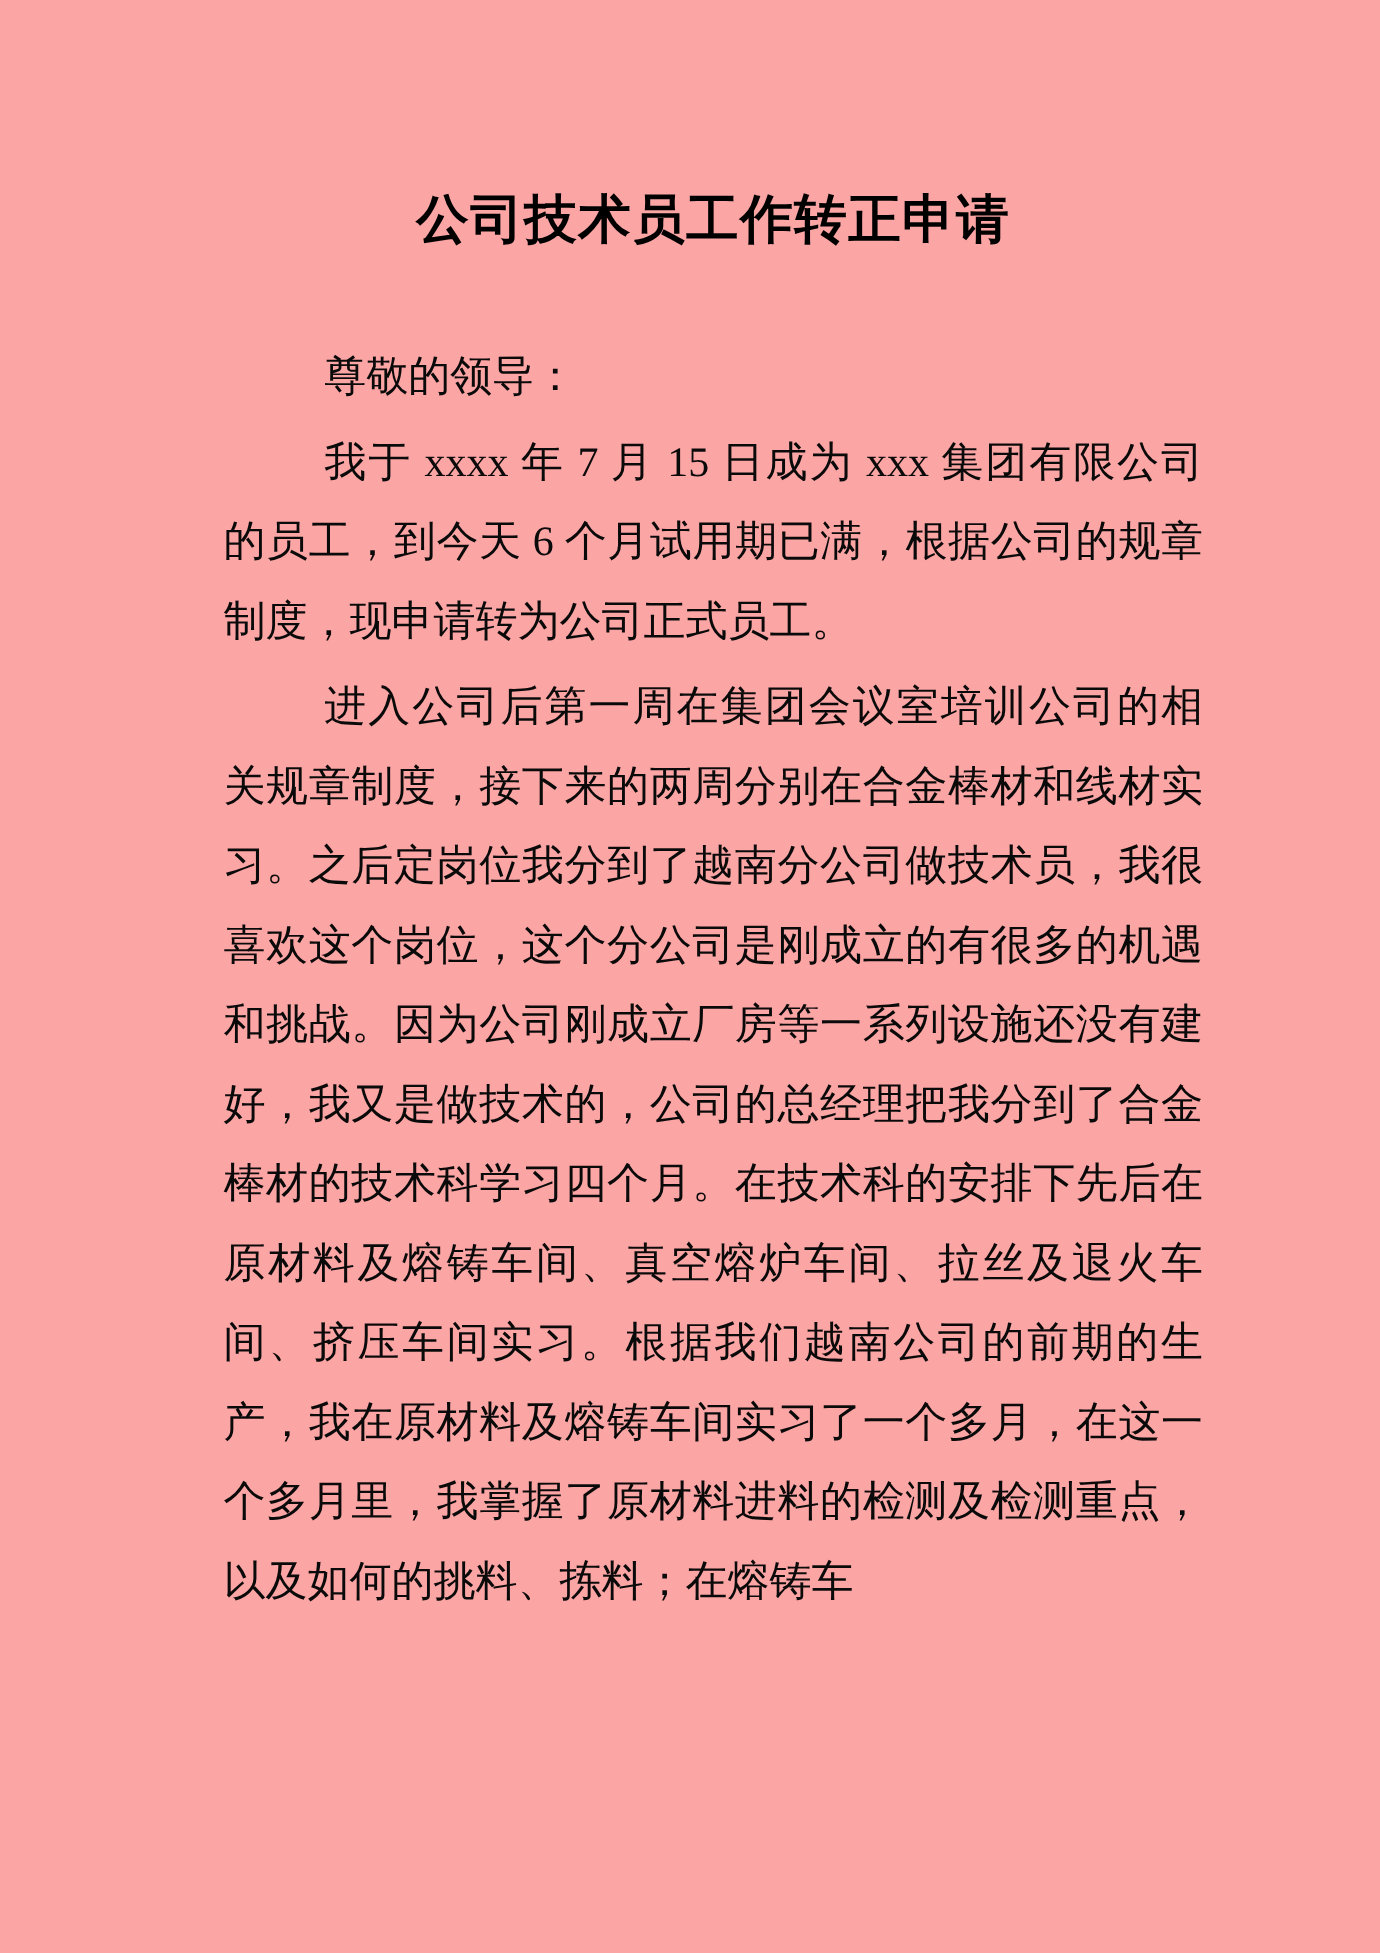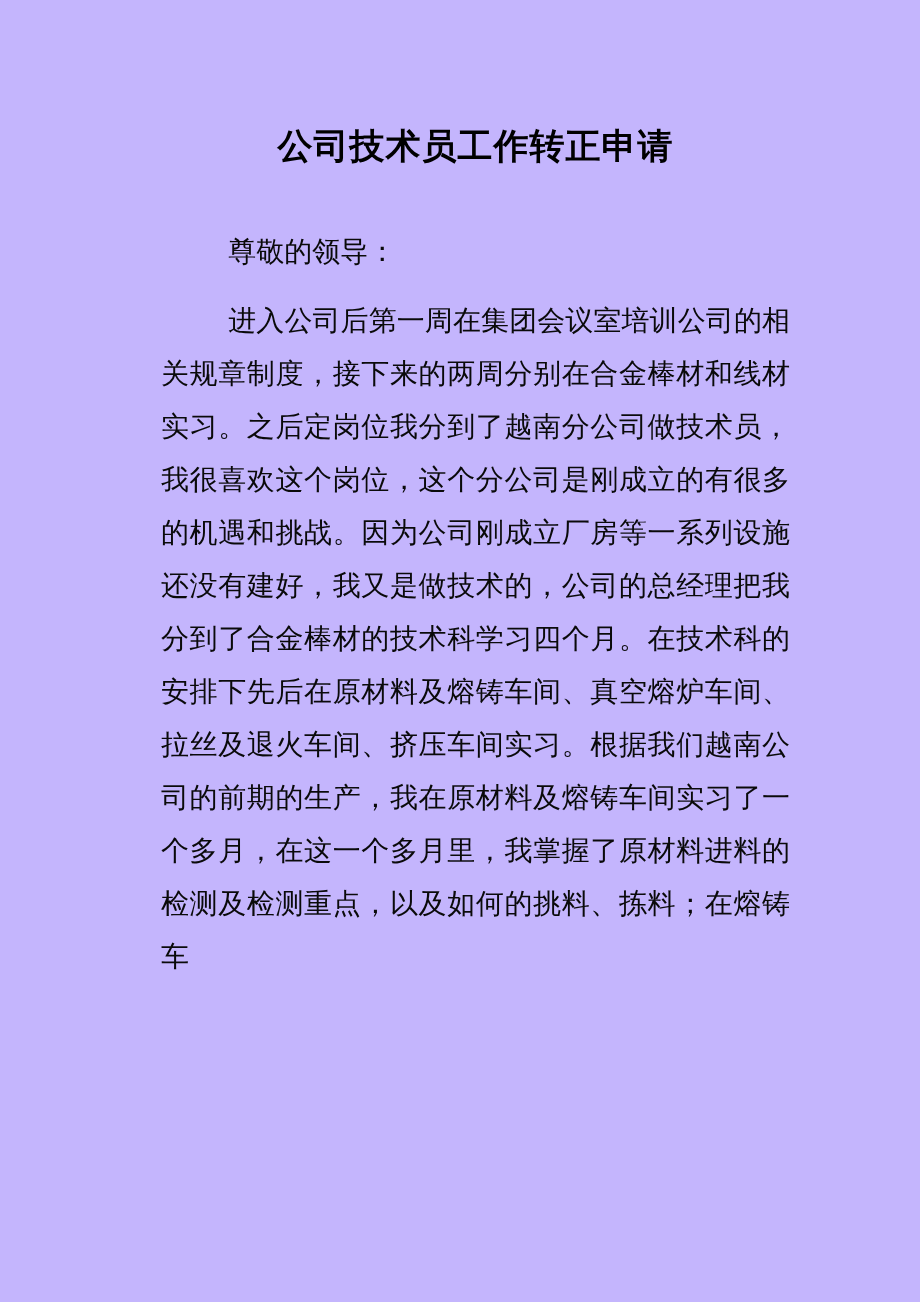--- a/index.html
+++ b/index.html
@@ -5,21 +5,21 @@
   html, body {
     margin: 0;
     padding: 0;
     background: #ffffff;
   }
   .page {
     position: relative;
     width: 920px;
     height: 1302px;
     margin: 0;
-    background: #c4b5fd;
+    background: #fca5a5;
     box-sizing: border-box;
     padding: 122px 114px 0 145px;
     overflow: hidden;
     color: #000000;
   }
   .doc-title {
     margin: 0 0 53px 0;
     font-family: "Liberation Serif", "DejaVu Serif", serif;
     font-weight: bold;
     font-size: 35px;
@@ -29,28 +29,29 @@
     color: #000000;
   }
   .doc-body {
     font-family: "Liberation Serif", "DejaVu Serif", serif;
     font-size: 28px;
     line-height: 53px;
     color: #0a0a0a;
     text-align: justify;
   }
   .doc-body p {
-    margin: 16px;
+    margin: 4px;
     text-indent: 2.4em;
     word-break: break-word;
   }
 </style>
 </head>
 <body>
 
 <div class="page">
   <h1 class="doc-title">公司技术员工作转正申请</h1>
 
   <div class="doc-body">
     <p>尊敬的领导：</p>
+    <p>我于 xxxx 年 7 月 15 日成为 xxx 集团有限公司的员工，到今天 6 个月试用期已满，根据公司的规章制度，现申请转为公司正式员工。</p>
     <p>进入公司后第一周在集团会议室培训公司的相关规章制度，接下来的两周分别在合金棒材和线材实习。之后定岗位我分到了越南分公司做技术员，我很喜欢这个岗位，这个分公司是刚成立的有很多的机遇和挑战。因为公司刚成立厂房等一系列设施还没有建好，我又是做技术的，公司的总经理把我分到了合金棒材的技术科学习四个月。在技术科的安排下先后在原材料及熔铸车间、真空熔炉车间、拉丝及退火车间、挤压车间实习。根据我们越南公司的前期的生产，我在原材料及熔铸车间实习了一个多月，在这一个多月里，我掌握了原材料进料的检测及检测重点，以及如何的挑料、拣料；在熔铸车</p>
   </div>
 </div>
 
 </body></html>

